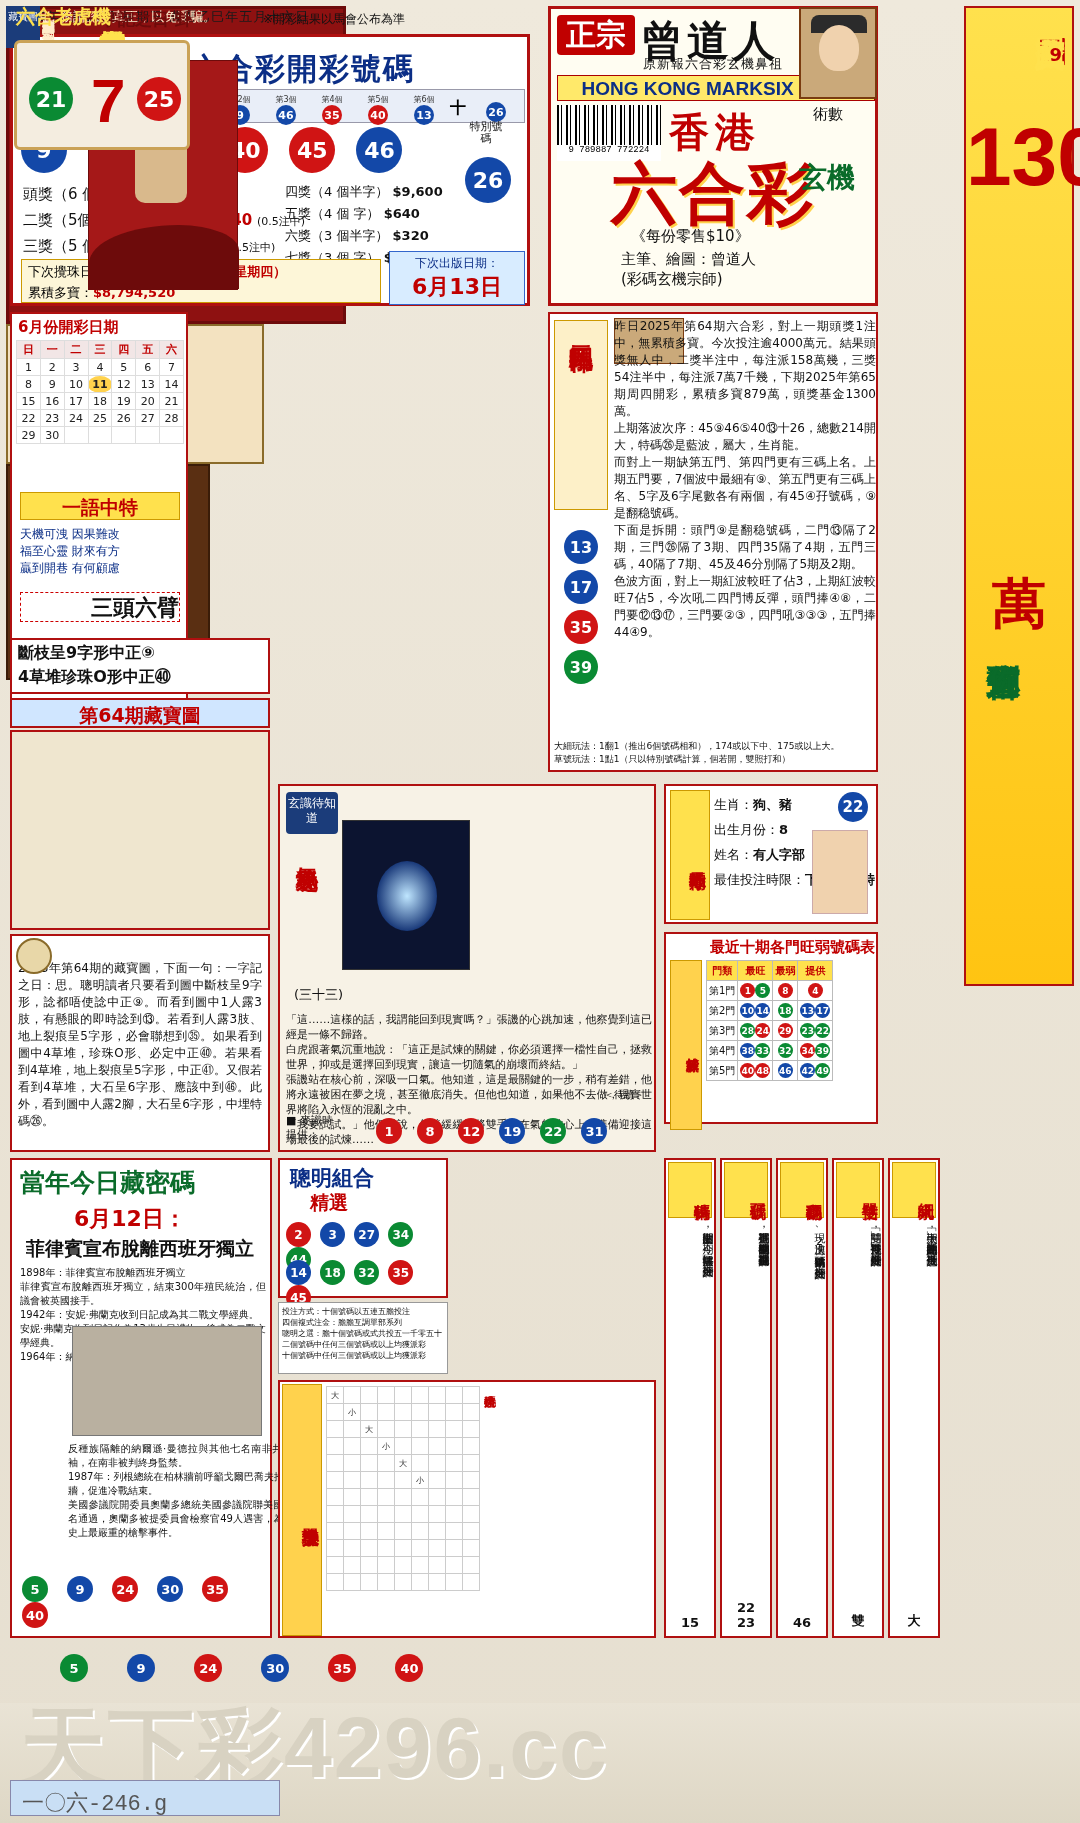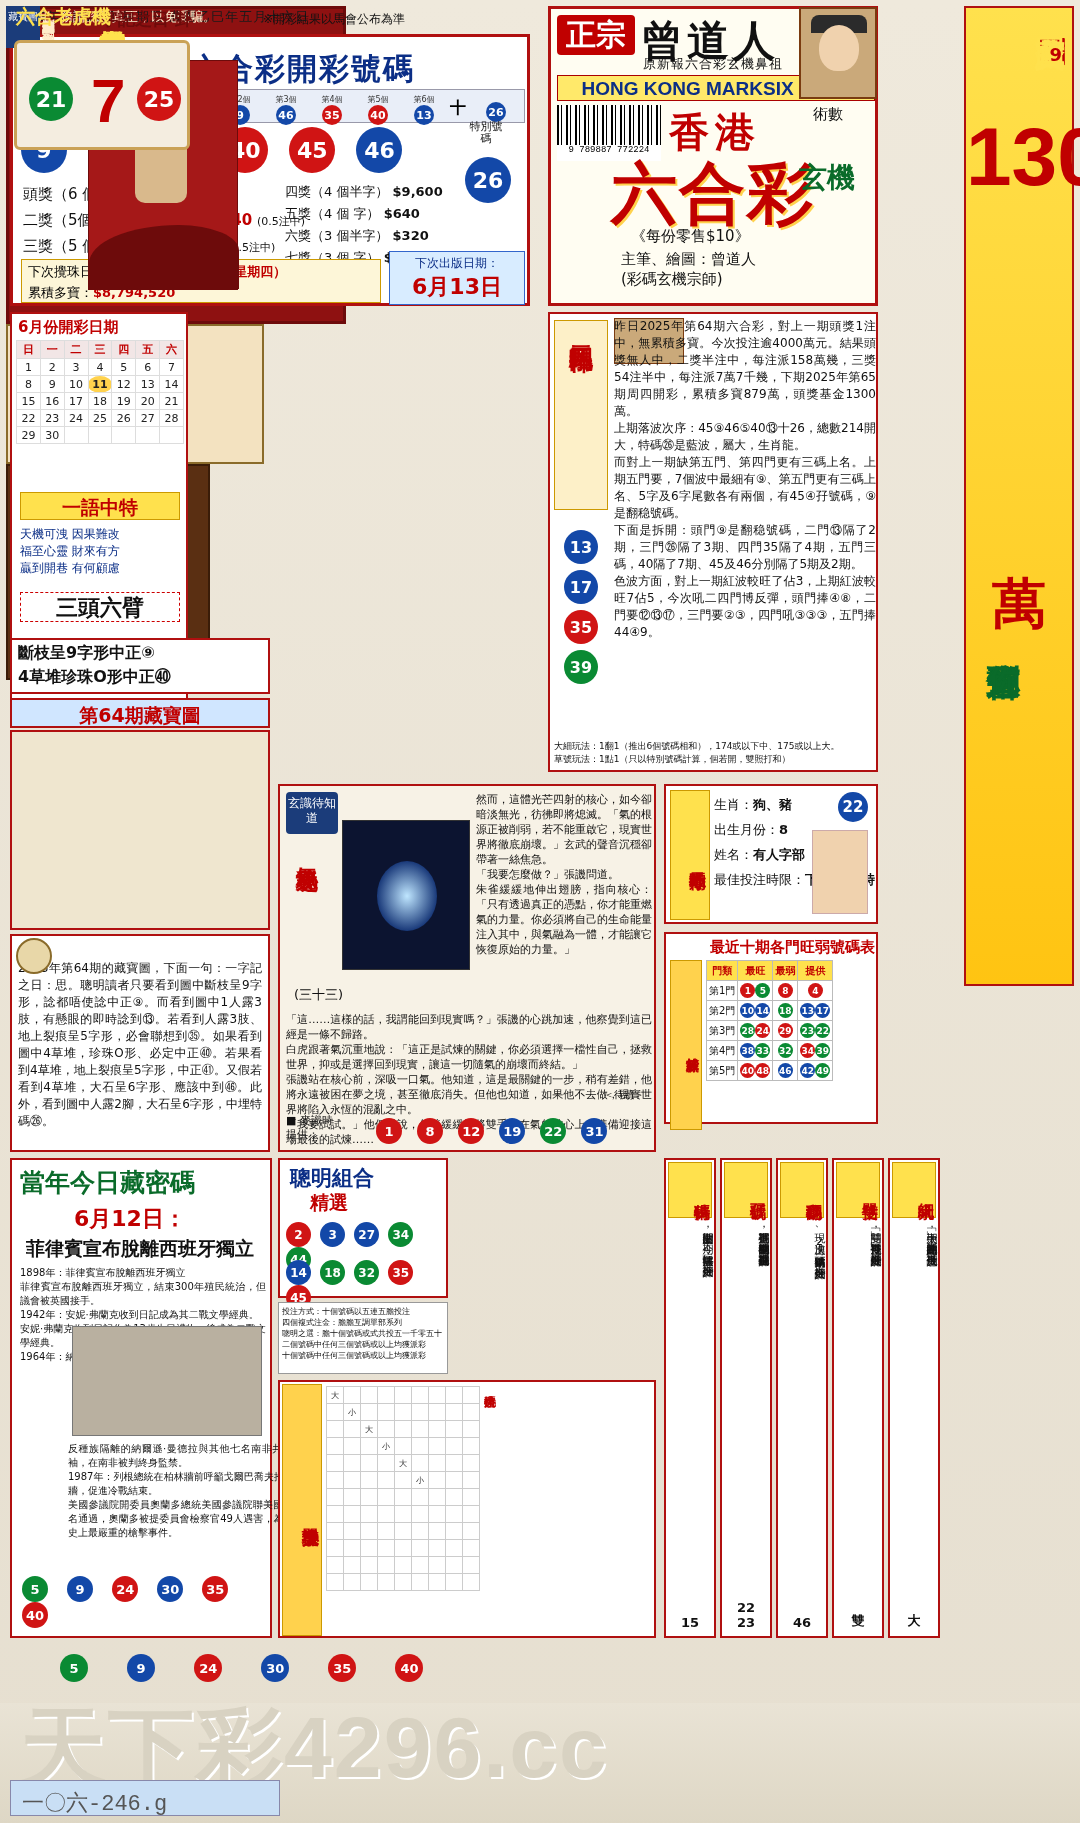--- a/index.html
+++ b/index.html
@@ -90,21 +90,21 @@
   #calendar { left:10px; top:312px; width:178px; height:397px; background:#fff; border:2px solid #b01010;}
   #cal-title { position:absolute; left:6px; top:4px; font-size:15px; font-weight:bold; color:#c00000;}
   table.cal { position:absolute; left:4px; top:26px; border-collapse:collapse; font-size:11px; width:168px;}
   table.cal td, table.cal th { width:24px; height:17px; text-align:center; border:1px solid #ddd; color:#222;}
   table.cal th { background:#f2e6e6; color:#c00000;}
   .cal-hi { background:#ffd24d; border-radius:50%; color:#c00000; font-weight:bold;}
   #cal-slogan1 { position:absolute; left:8px; top:178px; width:160px; height:28px; background:#ffe14d; border:1px solid #c90;
      text-align:center; line-height:28px; font-size:19px; font-weight:bold; color:#c00000;}
   #cal-poem { position:absolute; left:8px; top:212px; font-size:12px; color:#0b2e86; line-height:17px;}
   #cal-slogan2 { position:absolute; left:8px; top:278px; width:160px; height:30px; background:#fff; border:1px dashed #c00;
-     text-align:center; line-height:30px; font-size:22px; font-weight:bold; color:#111;}
+     text-align:right; line-height:30px; font-size:22px; font-weight:bold; color:#111;}
 
   
   #poster { left:196px; top:312px; width:340px; height:318px; background:#8e1111; border:3px solid #6d0b0b;}
   #poster .side { position:absolute; top:8px; font-size:13px; color:#ffeccb; line-height:17px;}
   #poster-title { position:absolute; right:10px; top:14px; font-size:30px; color:#ffe14d; font-weight:bold;}
   #poster-mid { position:absolute; left:96px; top:10px; font-size:26px; color:#ffe14d; font-weight:bold;}
   #poster-art { position:absolute; left:88px; top:60px; width:150px; height:230px; background:#a51818; border:1px solid #6d0b0b;}
   #poster-art .fig { position:absolute; left:46px; top:42px; width:52px; height:100px; background:#d9b98c; border-radius:26px 26px 10px 10px;}
   #poster-art .hill { position:absolute; left:0; bottom:0; width:150px; height:64px; background:#6d0b0b; border-radius:60% 40% 0 0;}
 
@@ -465,23 +465,20 @@
     <div id="gua-sign">■ 曾道人</div>
   </div>
 
   <div class="box" id="story">
     <div id="story-badge">玄識待知道</div>
     <div id="story-title" class="vert">氣之秘境</div>
     <div id="story-img">
         <div class="glow"></div>
       </div>
     <div id="story-sub">(三十三)</div>
-    <div id="story-text" style="white-space:pre-line;">然而，這體光芒四射的核心，如今卻暗淡無光，彷彿即將熄滅。「氣的根源正被削弱，若不能重啟它，現實世界將徹底崩壞。」玄武的聲音沉穩卻帶著一絲焦急。
-「我要怎麼做？」張譏問道。
-朱雀緩緩地伸出翅膀，指向核心：「只有透過真正的憑點，你才能重燃氣的力量。你必須將自己的生命能量注入其中，與氣融為一體，才能讓它恢復原始的力量。」</div>
     <div id="story-text2" style="white-space:pre-line;">「這……這樣的話，我謂能回到現實嗎？」張譏的心跳加速，他察覺到這已經是一條不歸路。
 白虎跟著氣沉重地說：「這正是試煉的關鍵，你必須選擇一檔性自己，拯救世界，抑或是選擇回到現實，讓這一切隨氣的崩壞而終結。」
 張譏站在核心前，深吸一口氣。他知道，這是最關鍵的一步，稍有差錯，他將永遠被困在夢之境，甚至徹底消失。但他也知道，如果他不去做，現實世界將陷入永恆的混亂之中。
 「我要試試。」他低聲說，然後緩緩地將雙手放在氣的核心上，準備迎接這場最後的試煉……</div>
     <div style="position:absolute;right:10px;bottom:48px;font-size:10px;">＜待續＞</div>
     <div id="story-provider">
       <div>■ 麥識時</div>
       <div>提供：</div>
     </div>
     <div id="story-balls">

